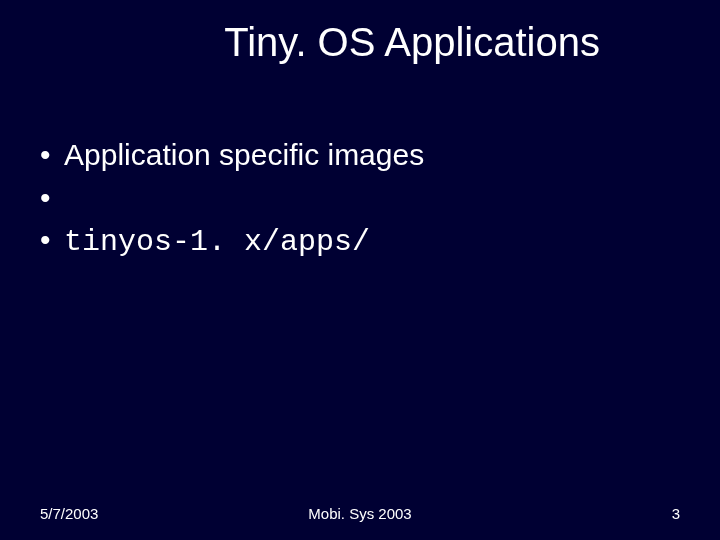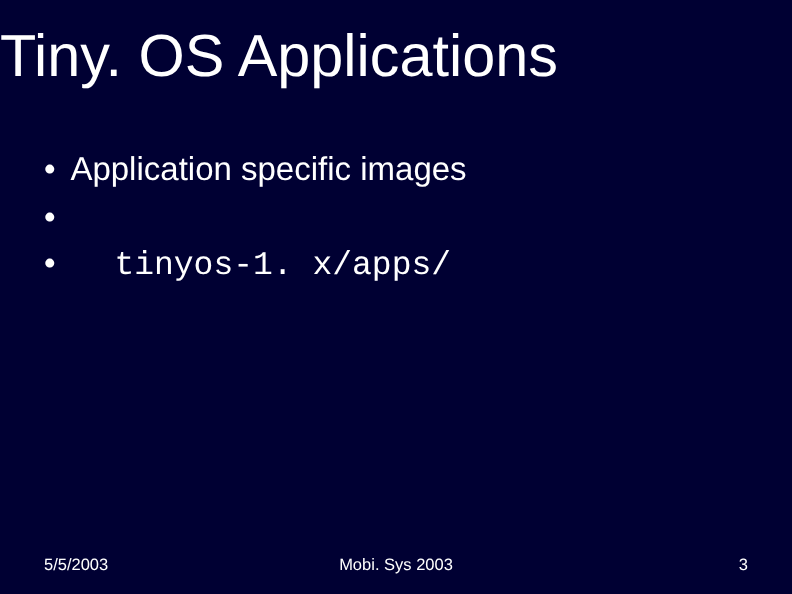--- a/index.html
+++ b/index.html
@@ -16,22 +16,22 @@
     position: relative;
     width: 720px;
     height: 540px;
     box-sizing: border-box;
   }
   .title {
     position: absolute;
     top: 20px;
     left: 0;
     width: 600px;
-    text-align: left;
-    font-size: 54px;
+    text-align: right;
+    font-size: 40px;
     font-weight: normal;
   }
   .bullets {
     position: absolute;
     top: 135px;
     left: 40px;
     font-size: 30px;
     line-height: 1.35;
   }
   .bullet-row {
@@ -40,21 +40,20 @@
     margin-bottom: 2px;
   }
   .dot {
     width: 24px;
     flex: 0 0 24px;
     font-size: 30px;
   }
   .mono {
     font-family: "Courier New", Courier, monospace;
     font-size: 30px;
-    margin-left: 40px;
   }
   .footer {
     position: absolute;
     bottom: 18px;
     left: 0;
     width: 720px;
     font-family: Arial, Helvetica, sans-serif;
     font-size: 15px;
   }
   .footer-date  { position: absolute; left: 40px;  bottom: 0; }
@@ -76,18 +75,18 @@
     <div class="bullet-row">
       <span class="dot">•</span>
     </div>
     <div class="bullet-row">
       <span class="dot">•</span>
       <span class="mono">tinyos-1. x/apps/</span>
     </div>
   </div>
 
   <div class="footer">
-    <span class="footer-date">5/5/2003</span>
+    <span class="footer-date">5/7/2003</span>
     <span class="footer-venue">Mobi. Sys 2003</span>
     <span class="footer-page">3</span>
   </div>
 
 </div>
 
 </body></html>

